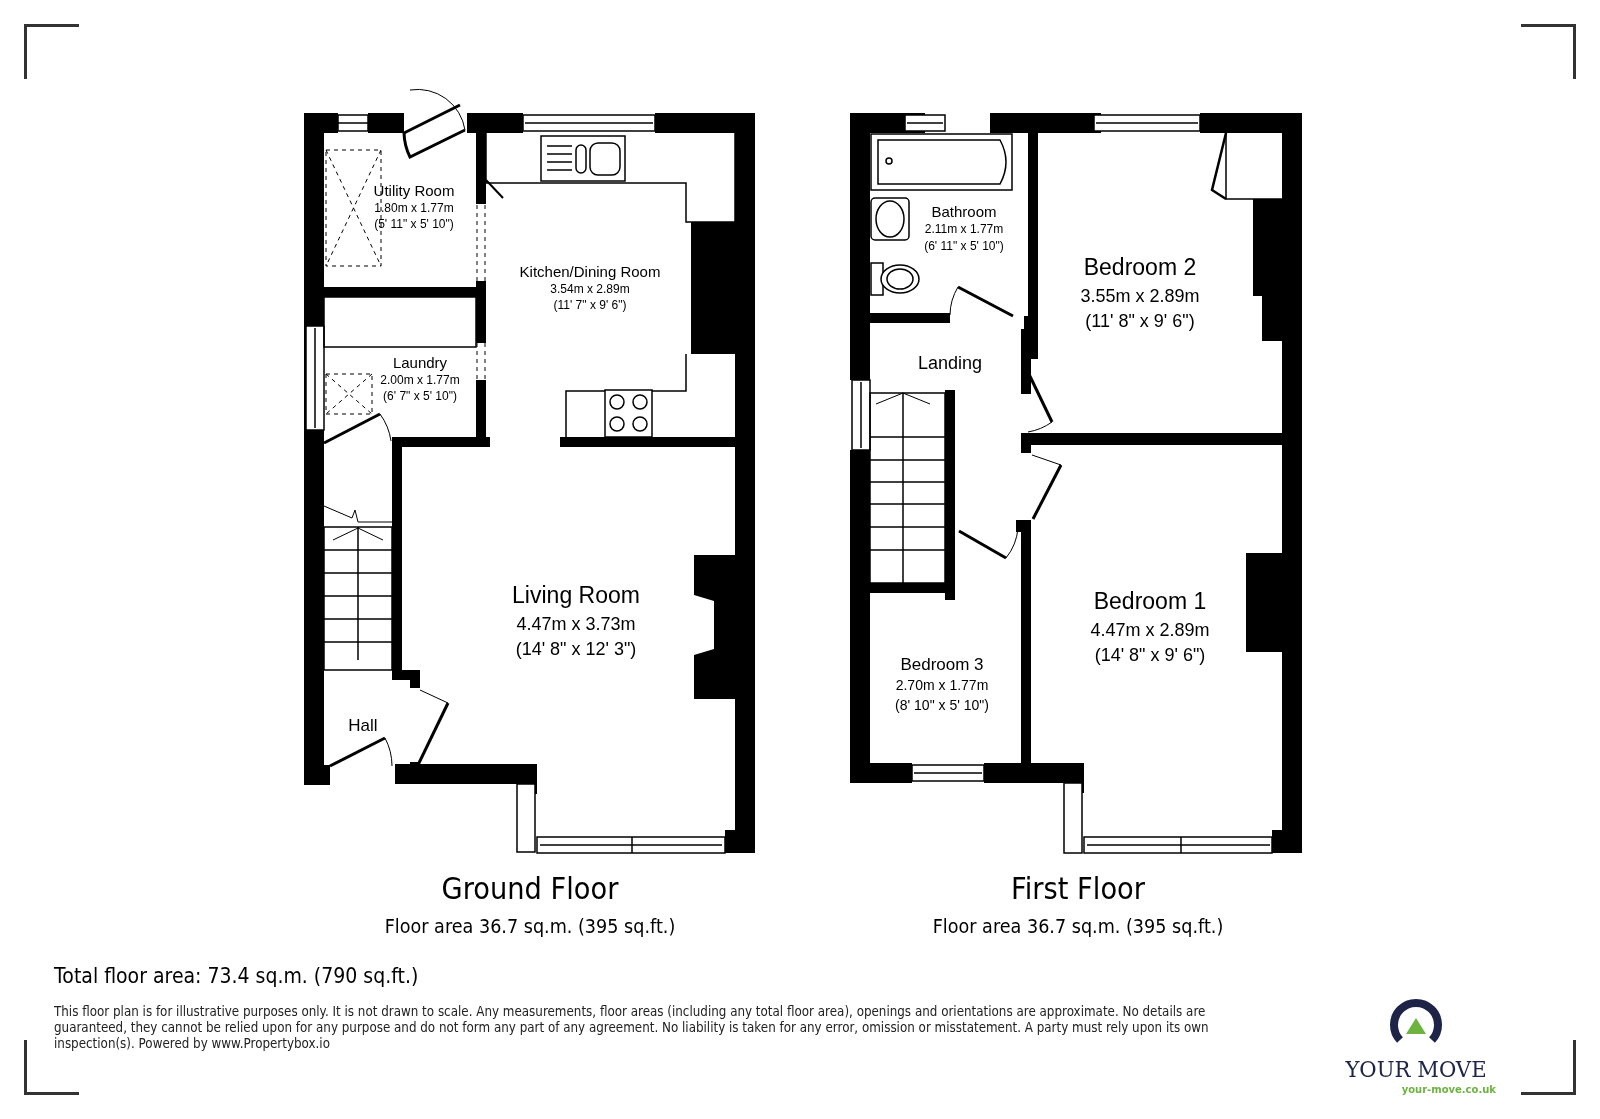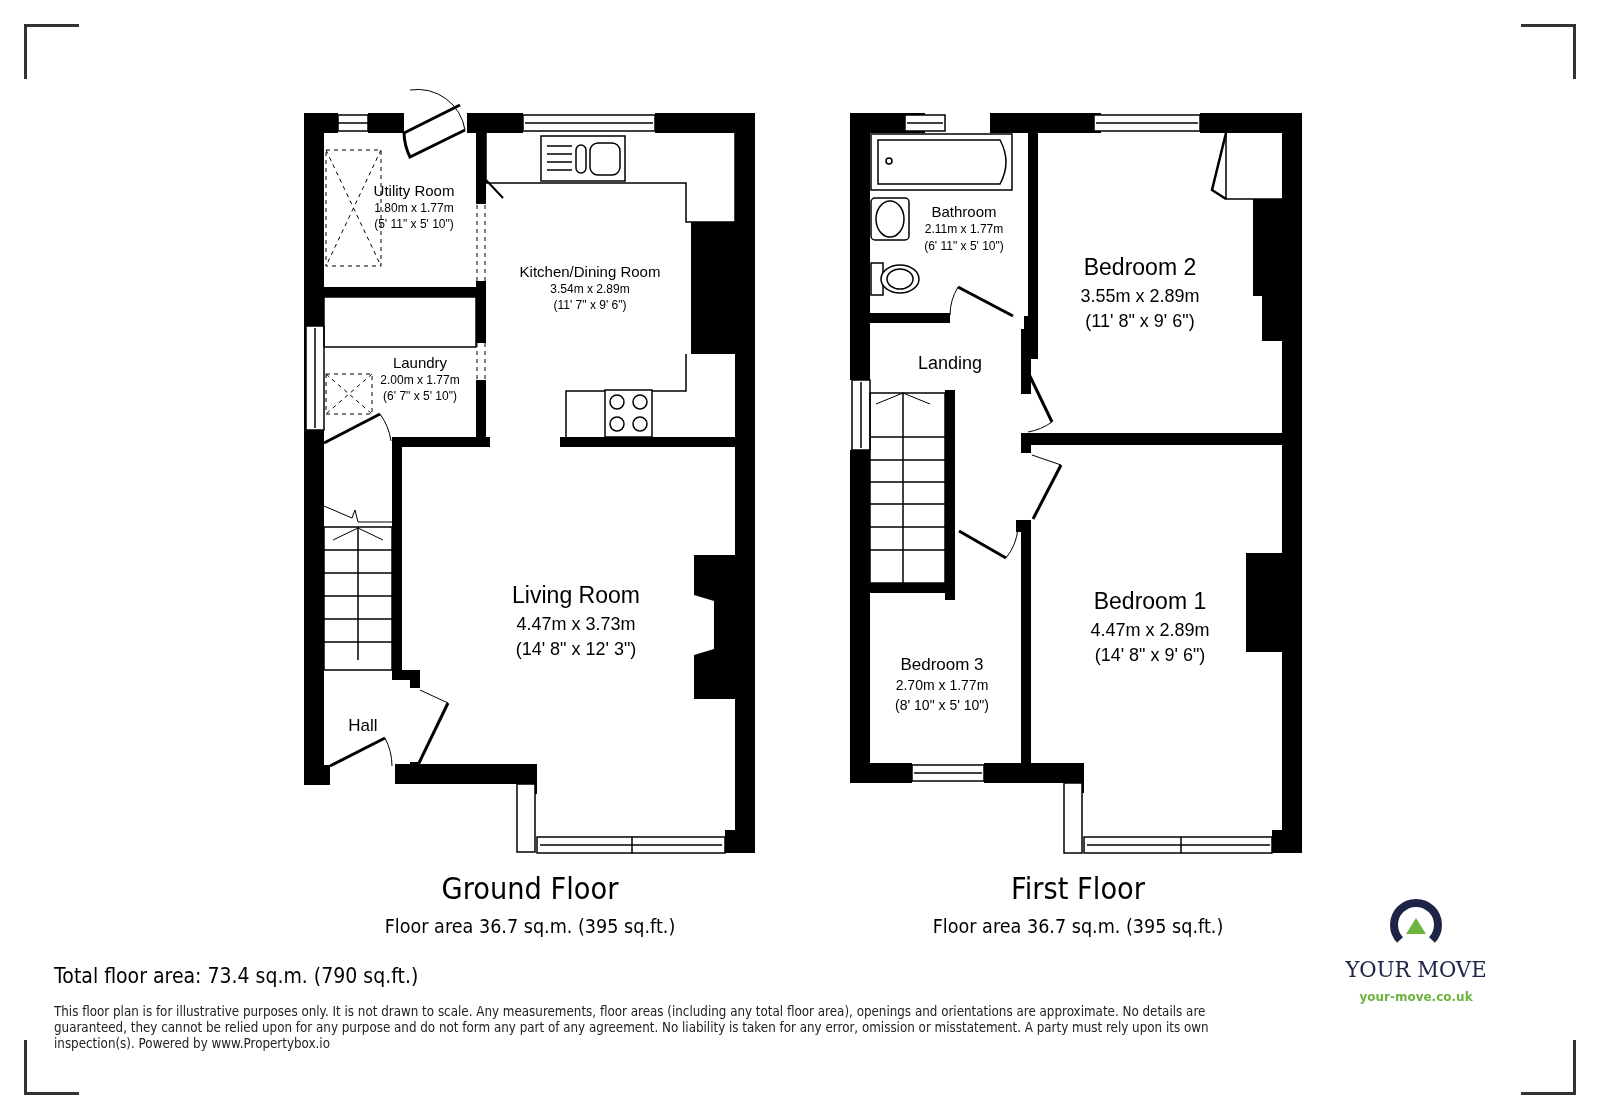--- a/index.html
+++ b/index.html
@@ -7,23 +7,23 @@
   .corner { position:absolute; width:52px; height:52px; border-color:#333; border-style:solid; border-width:0; }
   .corner.tl { left:24px; top:24px; border-top-width:3px; border-left-width:3px; }
   .corner.tr { right:24px; top:24px; border-top-width:3px; border-right-width:3px; }
   .corner.bl { left:24px; bottom:24px; border-bottom-width:3px; border-left-width:3px; }
   .corner.br { right:24px; bottom:24px; border-bottom-width:3px; border-right-width:3px; }
   svg.plan { position:absolute; left:0; top:0; }
   .floor-title { position:absolute; font-family:"DejaVu Sans", sans-serif; font-size:31px; transform:scaleX(0.88); transform-origin:center; text-align:center; }
   .floor-area { position:absolute; font-family:"DejaVu Sans", sans-serif; font-size:20px; transform:scaleX(0.88); transform-origin:center; text-align:center; }
   .total { position:absolute; left:54px; top:964px; font-family:"DejaVu Sans", sans-serif; font-size:21px; transform:scaleX(0.9); transform-origin:left; white-space:nowrap; }
   .disclaimer { position:absolute; left:54px; top:1004px; width:1350px; font-family:"DejaVu Sans", sans-serif; font-size:13.2px; line-height:16px; color:#222; transform:scaleX(0.905); transform-origin:left; }
-  .logo { position:absolute; left:1336px; top:890px; width:160px; text-align:center; }
+  .logo { position:absolute; left:1336px; top:990px; width:160px; text-align:center; }
   .logo .brand { font-family:"DejaVu Serif", serif; font-size:23px; color:#1d2447; letter-spacing:0px; transform:scaleX(0.92); display:block; margin-top:2px; }
-  .logo .url { font-family:"DejaVu Sans", sans-serif; font-size:12px; color:#6db33f; font-weight:bold; display:block; margin-top:8px; }
+  .logo .url { font-family:"DejaVu Sans", sans-serif; font-size:10px; color:#6db33f; font-weight:bold; display:block; margin-top:2px;text-align:right; }
   .room-label { font-family:"Liberation Sans", sans-serif; }
 </style>
 </head>
 <body>
 
 <div class="corner tl"></div>
 <div class="corner tr"></div>
 <div class="corner bl"></div>
 <div class="corner br"></div>
 

